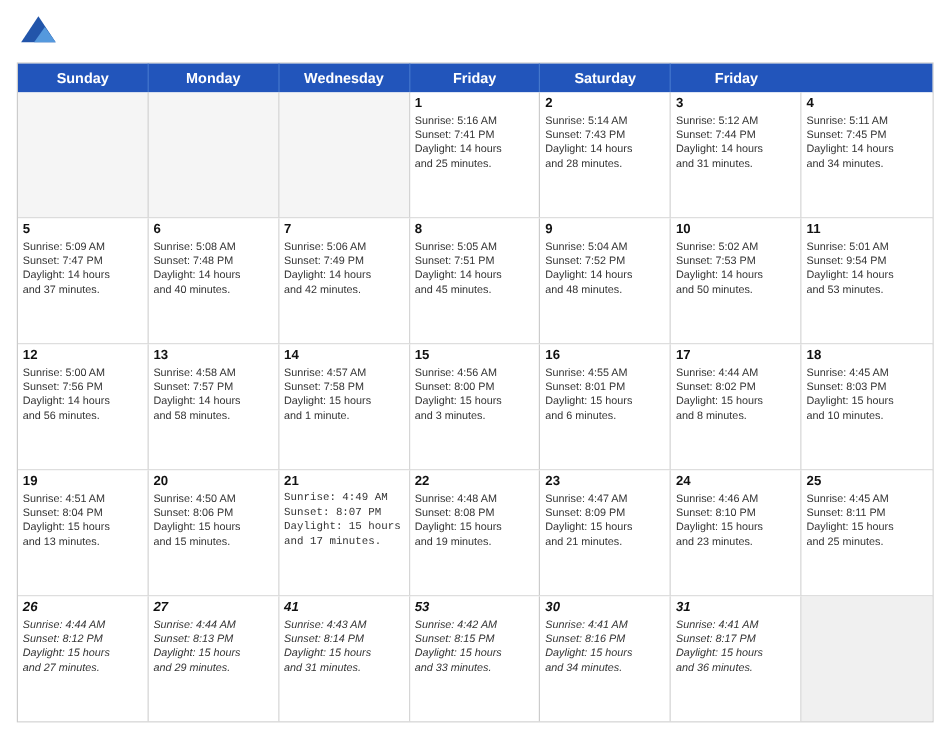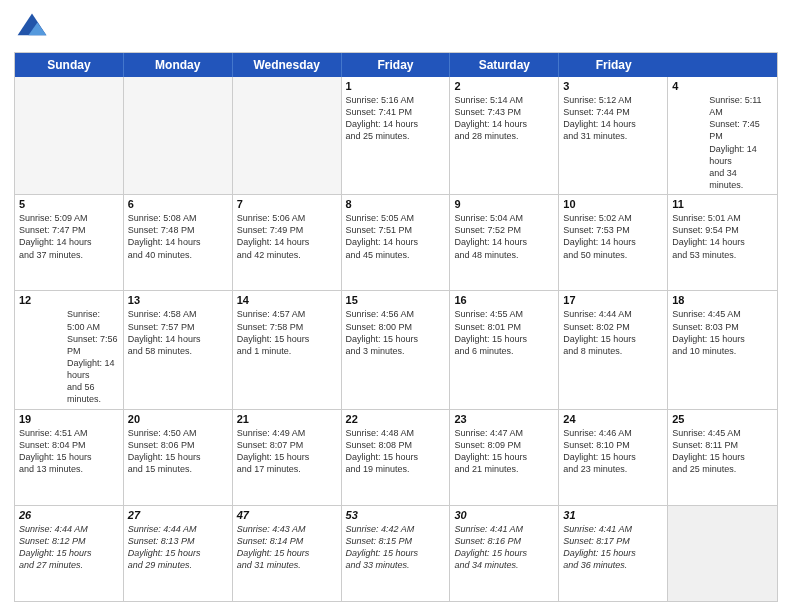--- a/index.html
+++ b/index.html
@@ -179,21 +179,21 @@
           </div>
           <div class="cal-cell">
             <div class="day-num">3</div>
             <div class="cell-info" style="white-space: pre-line;">Sunrise: 5:12 AM
 Sunset: 7:44 PM
 Daylight: 14 hours
 and 31 minutes.</div>
           </div>
           <div class="cal-cell">
             <div class="day-num">4</div>
-            <div class="cell-info" style="white-space: pre-line; margin-left: 37px;">Sunrise: 5:11 AM
+            <div class="cell-info" style="white-space: pre-line;">Sunrise: 5:11 AM
 Sunset: 7:45 PM
 Daylight: 14 hours
 and 34 minutes.</div>
           </div>
         </div>
         <div class="cal-row">
           <div class="cal-cell">
             <div class="day-num">5</div>
             <div class="cell-info" style="white-space: pre-line;">Sunrise: 5:09 AM
 Sunset: 7:47 PM
@@ -239,21 +239,21 @@
             <div class="day-num">11</div>
             <div class="cell-info" style="white-space: pre-line;">Sunrise: 5:01 AM
 Sunset: 9:54 PM
 Daylight: 14 hours
 and 53 minutes.</div>
           </div>
         </div>
         <div class="cal-row">
           <div class="cal-cell">
             <div class="day-num">12</div>
-            <div class="cell-info" style="white-space: pre-line; margin-left: 48px;">Sunrise: 5:00 AM
+            <div class="cell-info" style="white-space: pre-line;">Sunrise: 5:00 AM
 Sunset: 7:56 PM
 Daylight: 14 hours
 and 56 minutes.</div>
           </div>
           <div class="cal-cell">
             <div class="day-num">13</div>
             <div class="cell-info" style="white-space: pre-line;">Sunrise: 4:58 AM
 Sunset: 7:57 PM
 Daylight: 14 hours
 and 58 minutes.</div>
@@ -304,21 +304,21 @@
           </div>
           <div class="cal-cell">
             <div class="day-num">20</div>
             <div class="cell-info" style="white-space: pre-line;">Sunrise: 4:50 AM
 Sunset: 8:06 PM
 Daylight: 15 hours
 and 15 minutes.</div>
           </div>
           <div class="cal-cell">
             <div class="day-num">21</div>
-            <div class="cell-info" style="white-space: pre-line;">Sunrise: 4:49 AM
+            <div class="cell-info" style="white-space: pre-line; font-family: Liberation Mono, monospace;">Sunrise: 4:49 AM
 Sunset: 8:07 PM
 Daylight: 15 hours
 and 17 minutes.</div>
           </div>
           <div class="cal-cell">
             <div class="day-num">22</div>
             <div class="cell-info" style="white-space: pre-line;">Sunrise: 4:48 AM
 Sunset: 8:08 PM
 Daylight: 15 hours
 and 19 minutes.</div>
@@ -354,21 +354,21 @@
 and 27 minutes.</div>
           </div>
           <div class="cal-cell">
             <div class="day-num">27</div>
             <div class="cell-info" style="white-space: pre-line;">Sunrise: 4:44 AM
 Sunset: 8:13 PM
 Daylight: 15 hours
 and 29 minutes.</div>
           </div>
           <div class="cal-cell">
-            <div class="day-num">47</div>
+            <div class="day-num">41</div>
             <div class="cell-info" style="white-space: pre-line;">Sunrise: 4:43 AM
 Sunset: 8:14 PM
 Daylight: 15 hours
 and 31 minutes.</div>
           </div>
           <div class="cal-cell">
             <div class="day-num">53</div>
             <div class="cell-info" style="white-space: pre-line;">Sunrise: 4:42 AM
 Sunset: 8:15 PM
 Daylight: 15 hours

